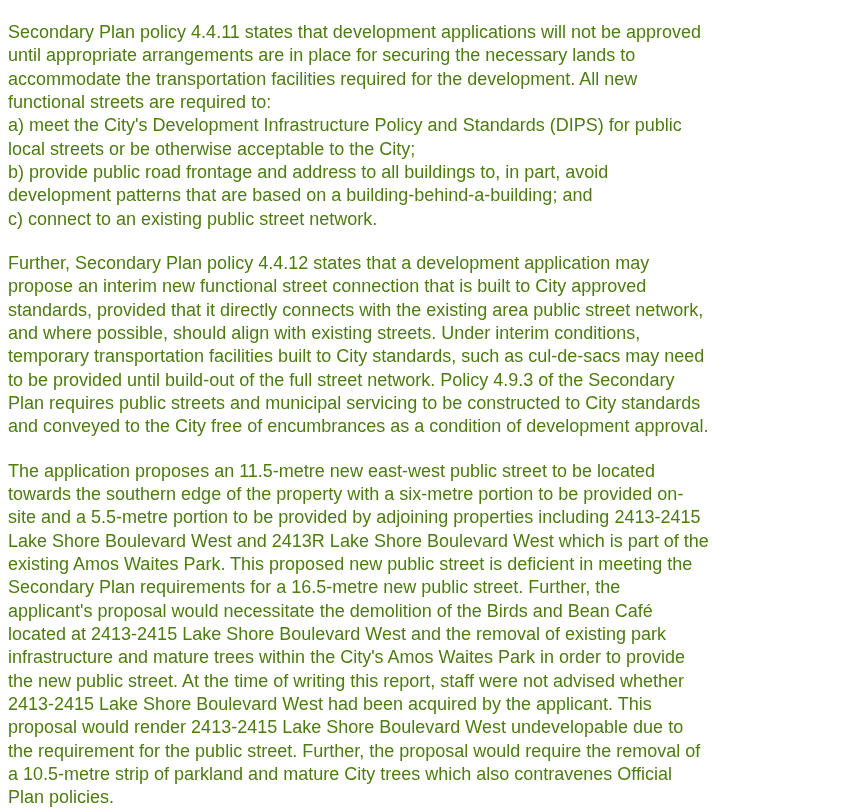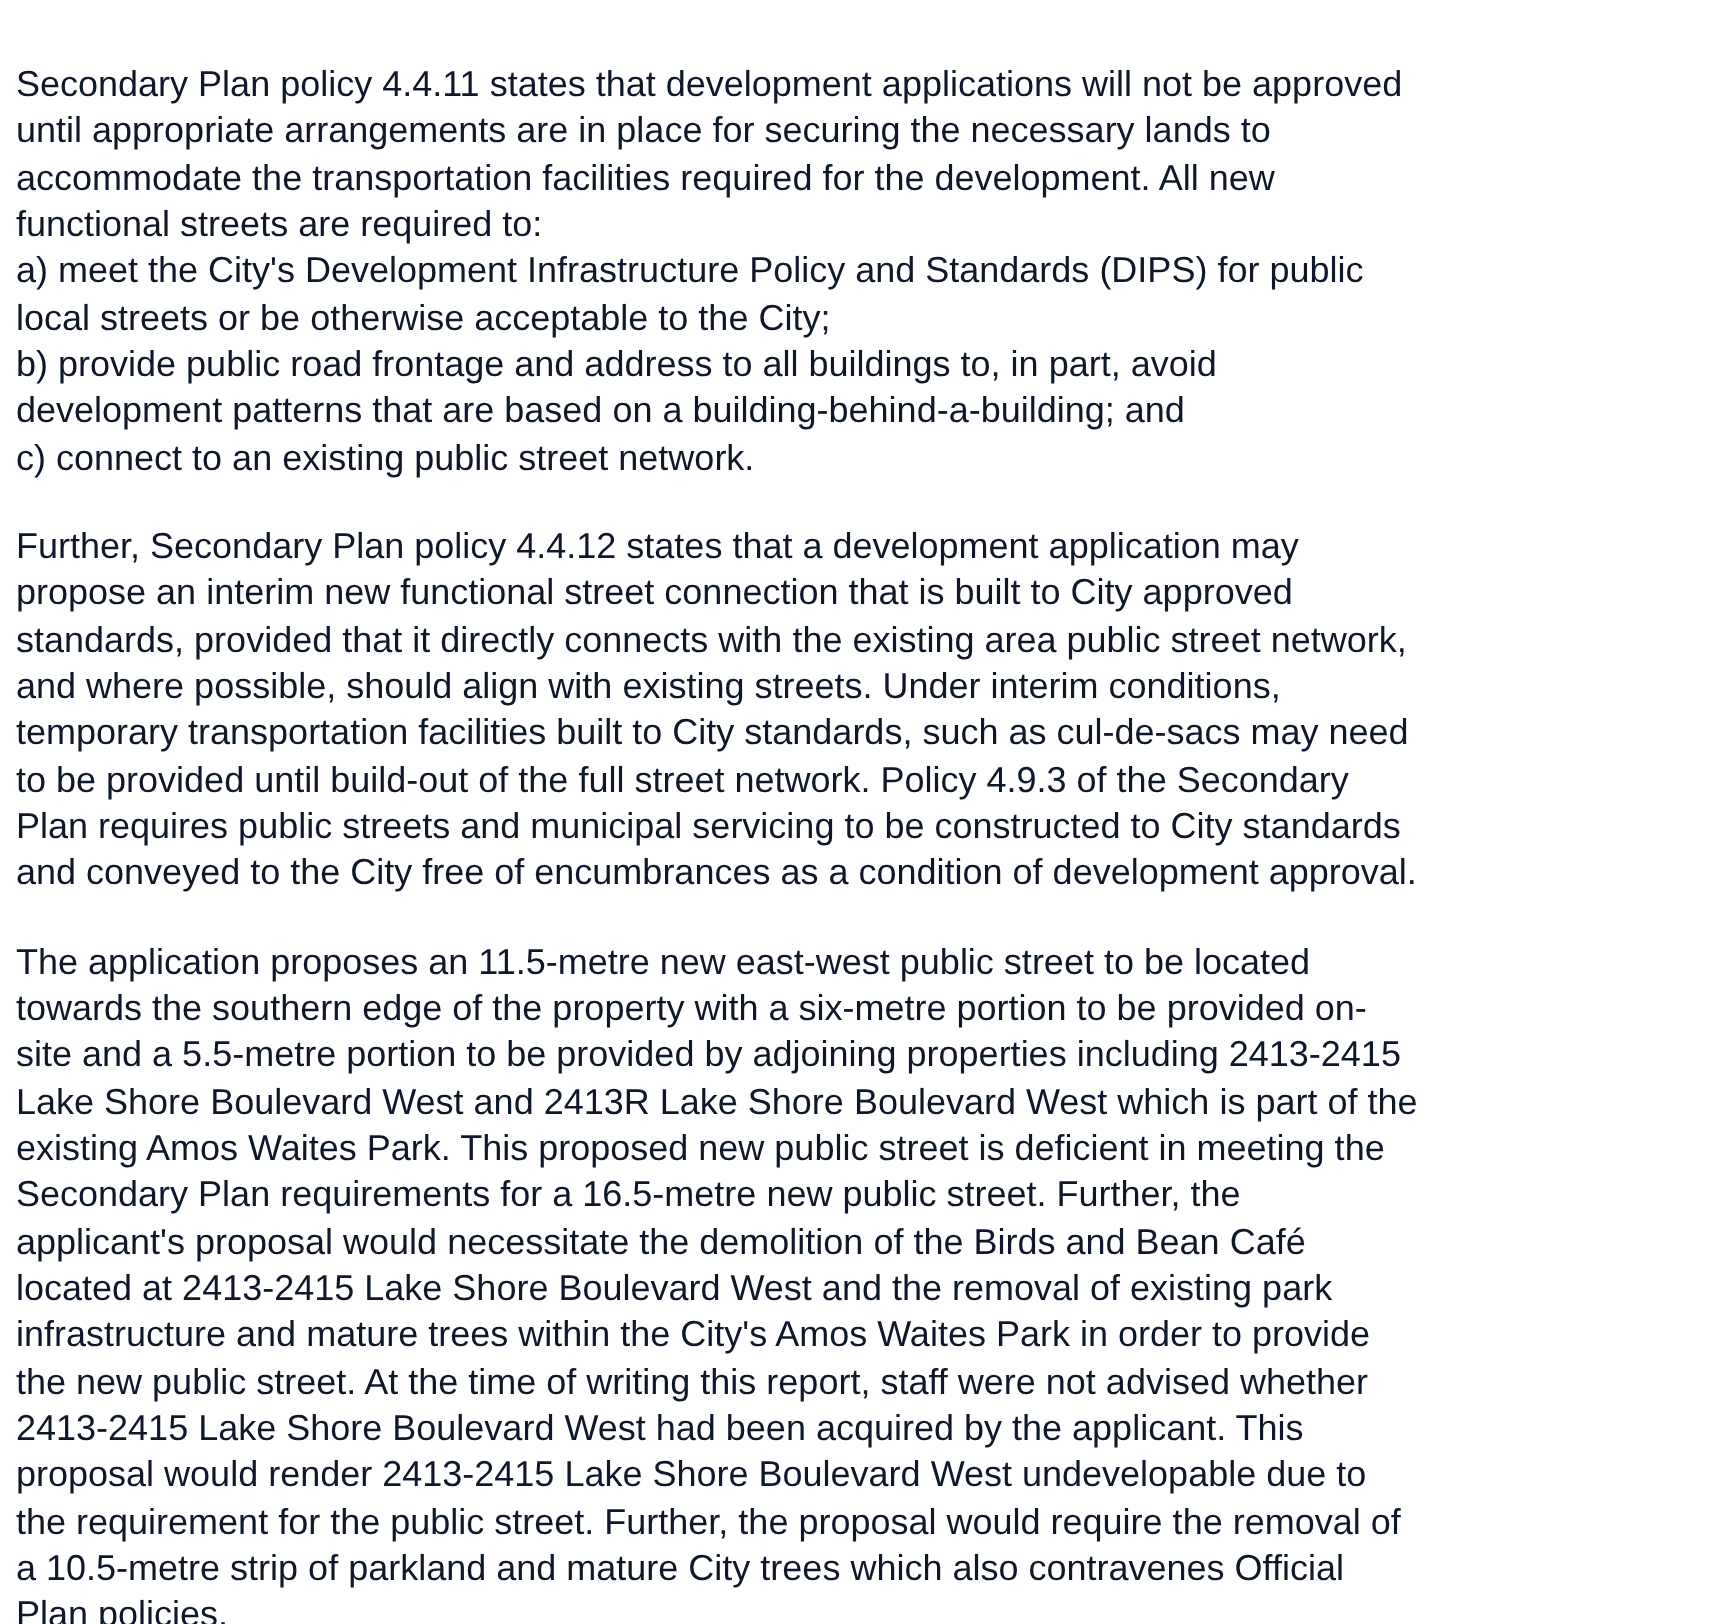--- a/index.html
+++ b/index.html
@@ -9,25 +9,25 @@
   body {
     width: 858px;
     height: 812px;
     background: #ffffff;
     overflow: hidden;
   }
   .page {
     box-sizing: border-box;
     width: 858px;
     height: 812px;
-    padding: 31px 0 0 8px;
+    padding: 21px 0 0 8px;
     font-family: "Liberation Sans", sans-serif;
     font-size: 18px;
     line-height: 23.33px;
-    color: #0f172a;
+    color: #4d7c0f;
     letter-spacing: 0;
   }
   .para {
     margin: 0 0 21px 0;
     white-space: pre;      
     font-kerning: normal;
   }
 </style>
 </head>
 <body>

